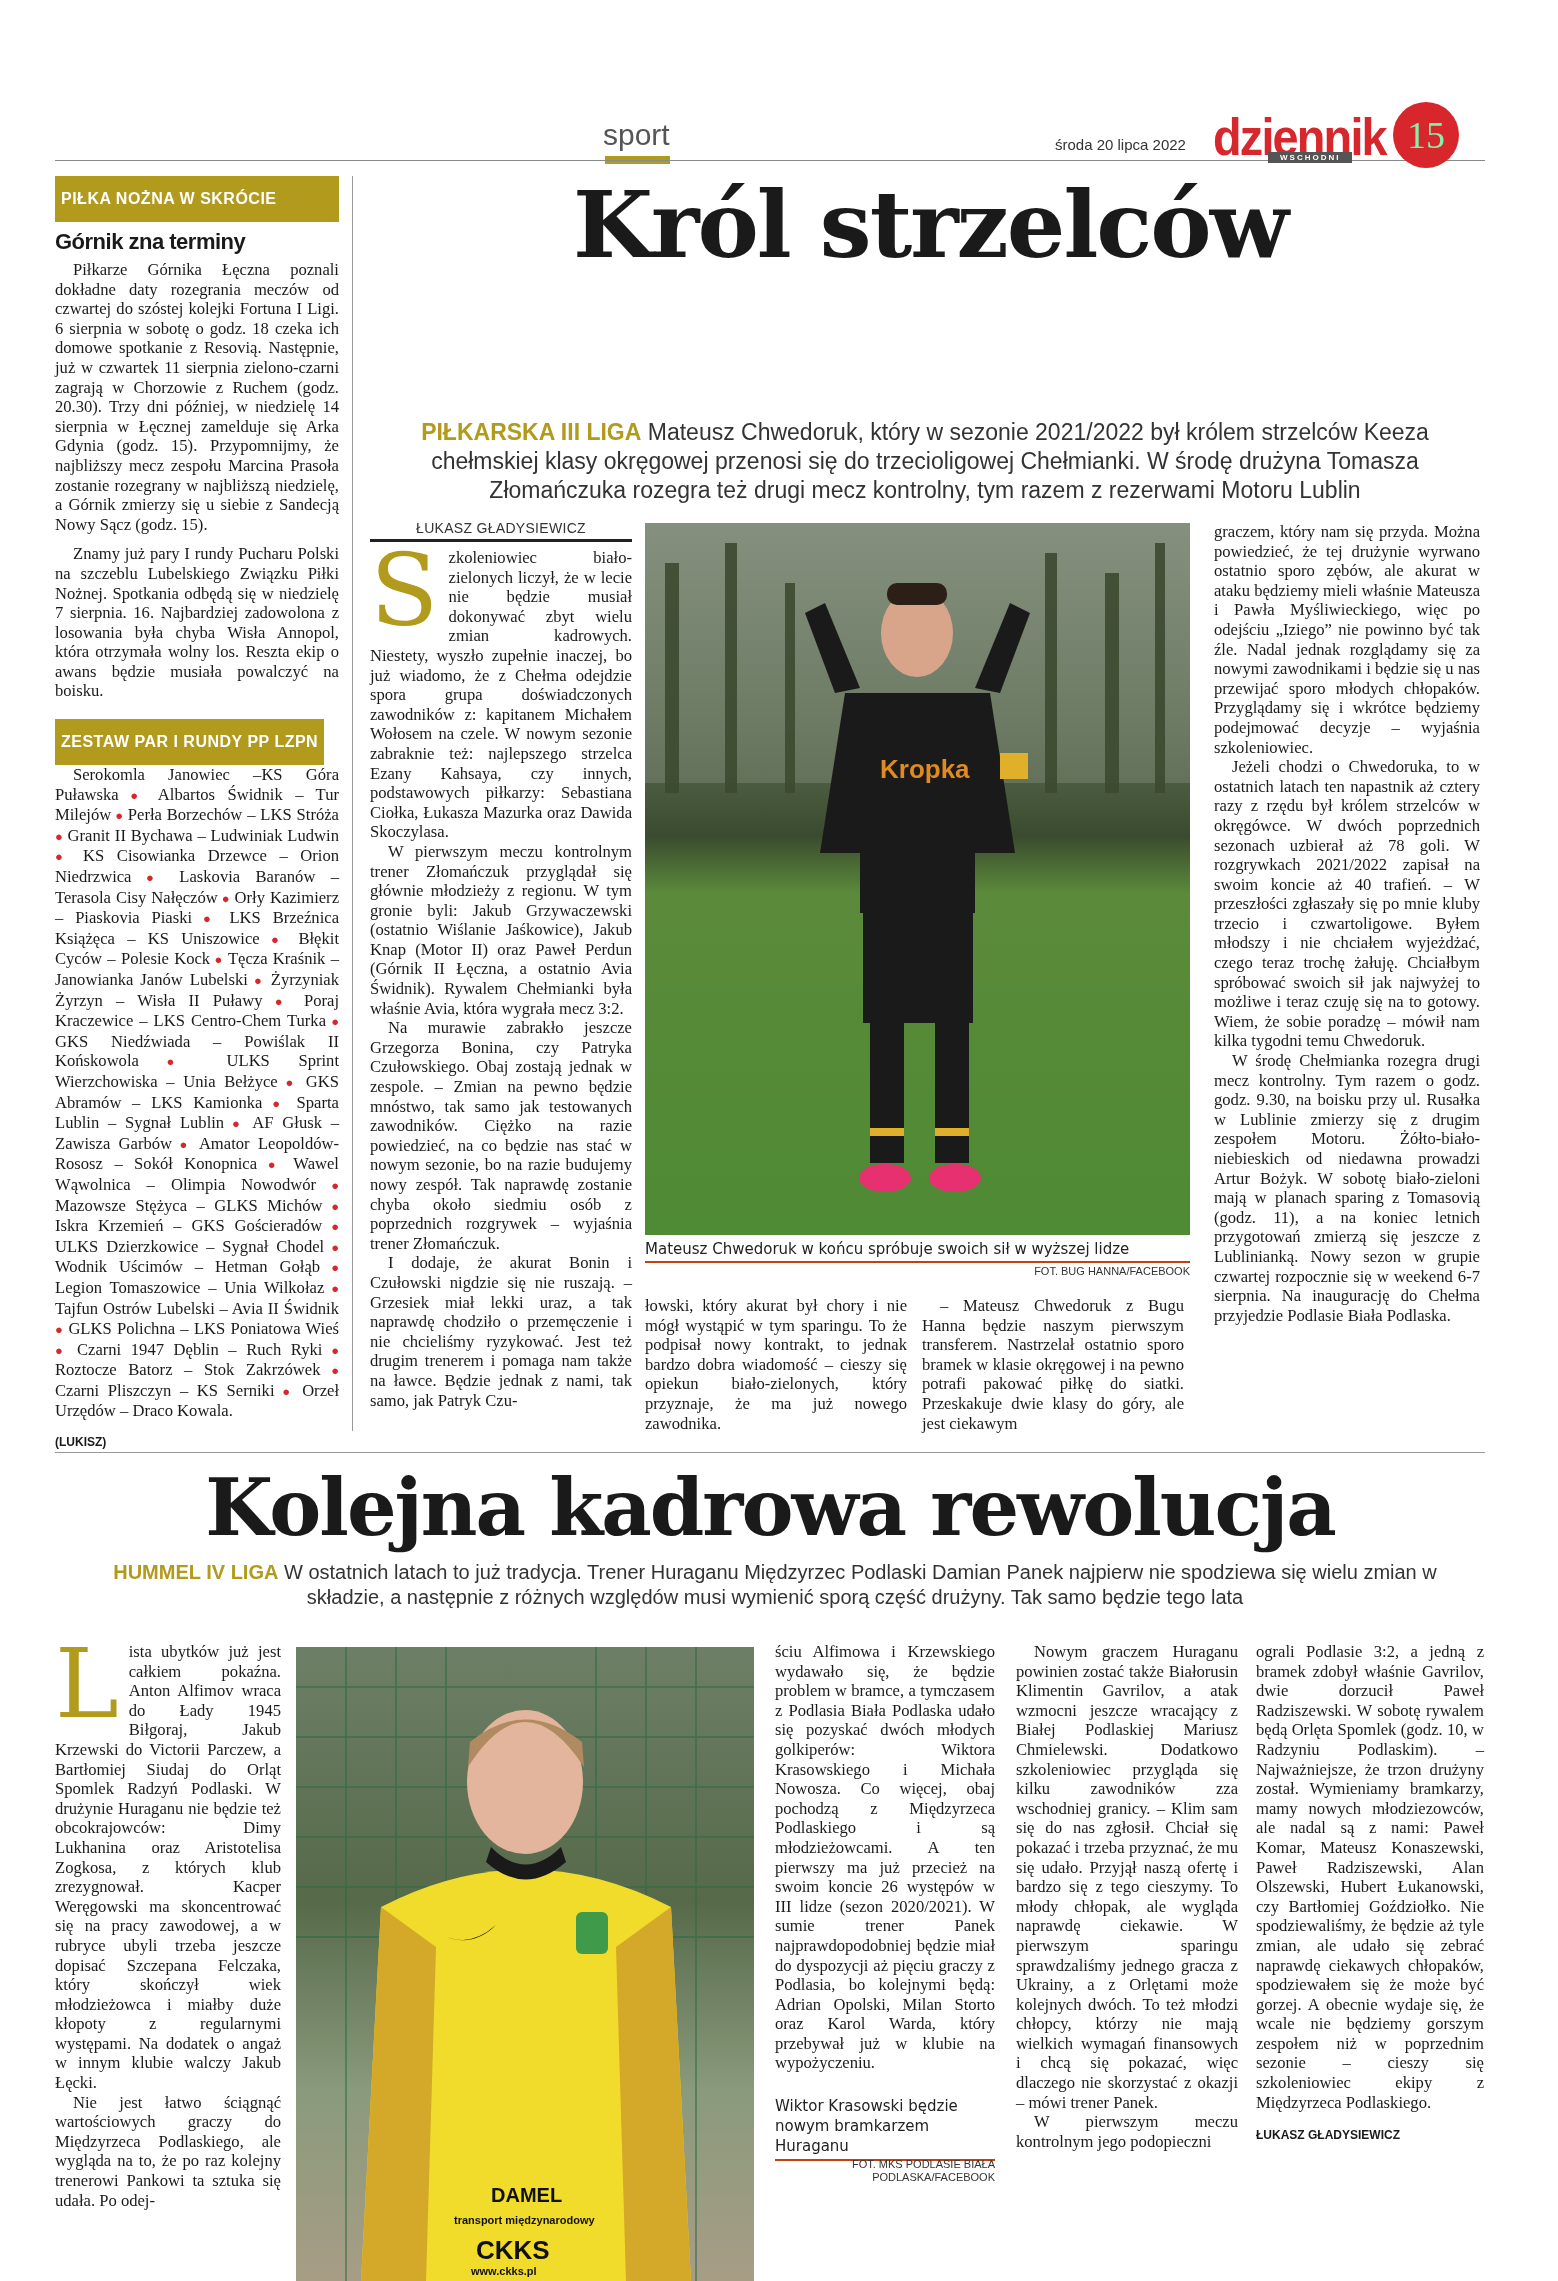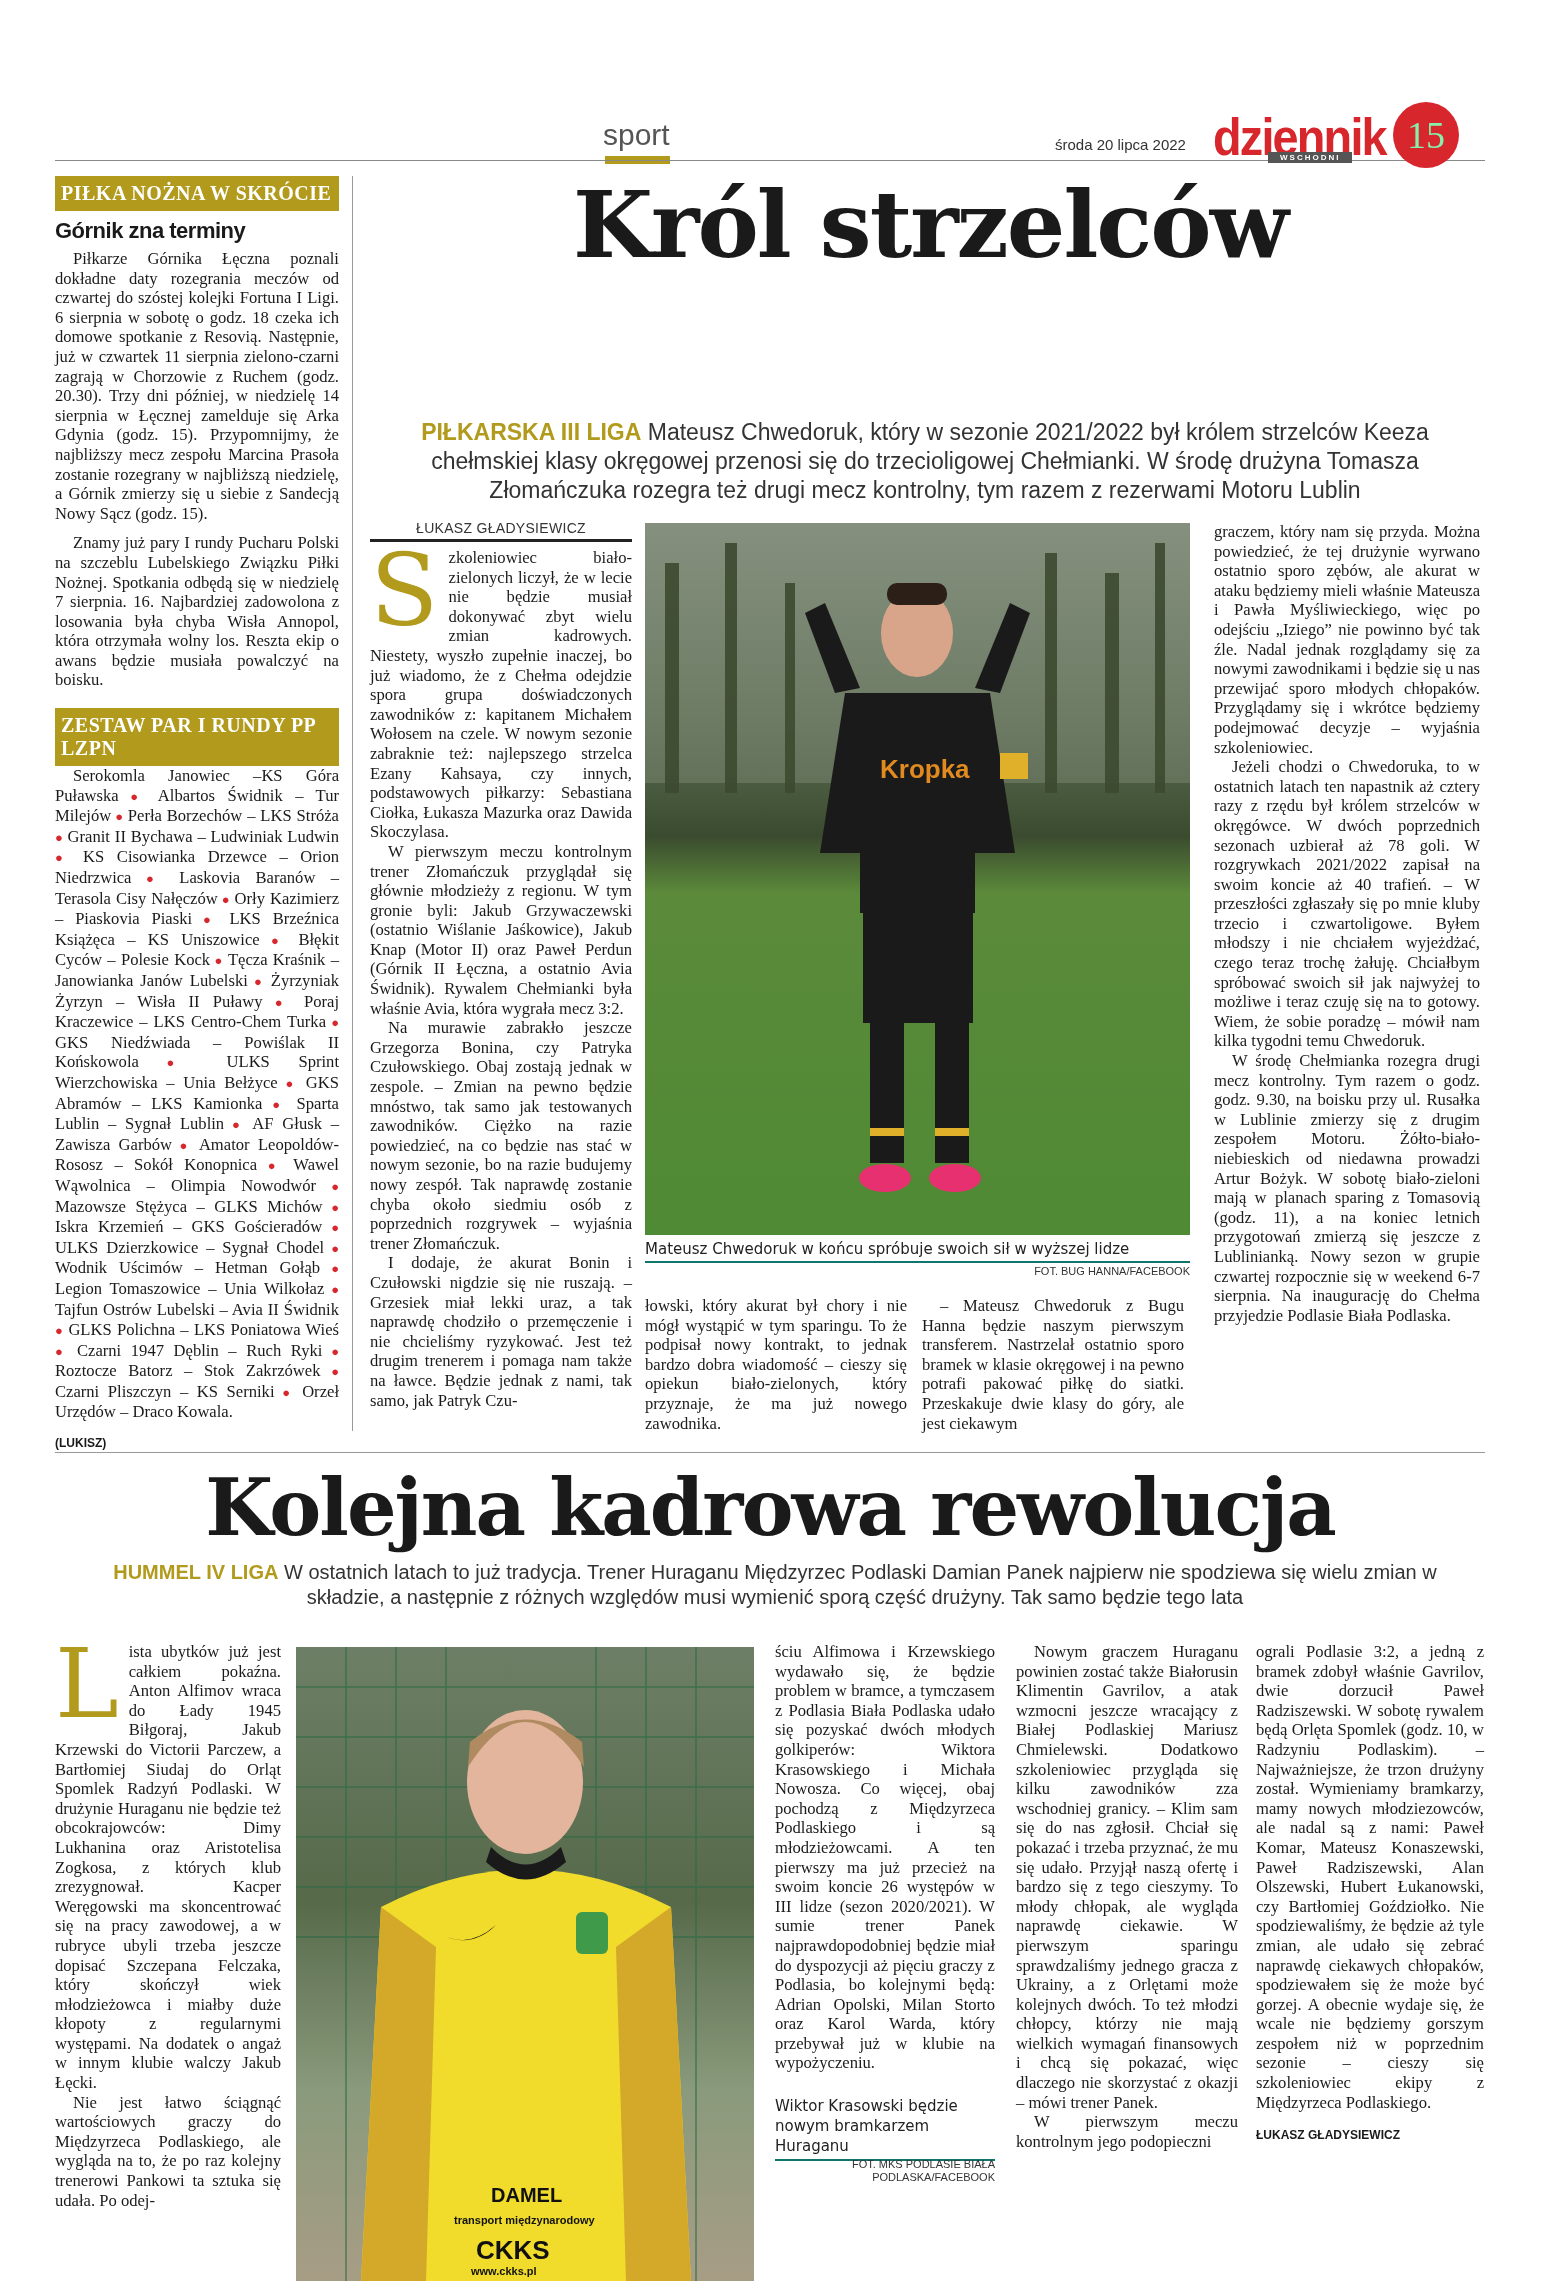--- a/index.html
+++ b/index.html
@@ -11,41 +11,41 @@
   .section-label { position: absolute; left: 603px; top: 118px; font-family: "Liberation Sans", sans-serif; font-size: 30px; color: #555; font-weight: normal; letter-spacing: 0px; }
   .section-bar { position: absolute; left: 605px; top: 156px; width: 65px; height: 8px; background: #b19a1c; }
   .date { position: absolute; left: 1055px; top: 136px; font-family: "Liberation Sans", sans-serif; font-size: 15px; color: #333; }
   .logo { position: absolute; left: 1213px; top: 107px; font-family: "Liberation Sans", sans-serif; font-weight: bold; font-size: 52px; color: #d7262c; letter-spacing: -2px; line-height: 60px; transform: scaleX(0.9); transform-origin: left; }
   .logo-sub { position: absolute; left: 1268px; top: 152px; background: #555; color: #fff; font-family: "Liberation Sans", sans-serif; font-size: 8px; font-weight: bold; padding: 1px 12px; letter-spacing: 2px; }
   .page-num { position: absolute; left: 1393px; top: 102px; width: 66px; height: 66px; border-radius: 50%; background: #d7262c; color: #86efac; font-family: "Liberation Serif", serif; font-size: 38px; text-align: center; line-height: 66px; }
 
   
   .sidebar { position: absolute; left: 55px; top: 176px; width: 284px; }
   .vrule { position: absolute; left: 352px; top: 176px; width: 1px; height: 1255px; background: #999; }
-  .kicker { background: #b19a1c; color: #fff; font-family: Liberation Serif, serif; font-weight: bold; font-size: 20px; padding: 6px 6px; letter-spacing: 0.5px; display: block; }
+  .kicker { background: #b19a1c; color: #fff; font-family: Liberation Sans, sans-serif; font-weight: bold; font-size: 16px; padding: 14px 6px; letter-spacing: 0.5px; display: block; }
   .kicker.inline { display: inline-block; }
   .side-h { font-family: "Liberation Sans", sans-serif; font-weight: bold; font-size: 22px; line-height: 28px; margin: 6px 0 4px; letter-spacing: -0.5px; }
   .body-text { font-family: "Liberation Serif", serif; font-size: 16.6px; line-height: 19.6px; text-align: justify; hyphens: auto; }
   .body-text p { text-indent: 18px; }
   .pair-list .dot { color: #d7262c; font-size: 13px; }
   .sign { font-family: "Liberation Sans", sans-serif; font-weight: bold; font-size: 12px; text-align: left; margin-top: 14px; }
 
   
   .headline { position: absolute; font-family: "DejaVu Serif", serif; font-weight: bold; color: #1a1a1a; text-align: center; letter-spacing: -2px; }
   .lead { position: absolute; font-family: "Liberation Sans", sans-serif; font-size: 23px; line-height: 29px; text-align: center; color: #333; }
   .lead .tag { color: #b19a1c; font-weight: bold; }
 
   
   .col { position: absolute; }
   .byline { font-family: "Liberation Sans", sans-serif; font-size: 14px; text-align: center; color: #333; padding-bottom: 3px; border-bottom: 3px solid #222; margin-bottom: 6px; letter-spacing: 0.3px; }
   .dropcap { float: left; font-family: "DejaVu Serif", serif; color: #b19a1c; font-size: 100px; line-height: 78px; margin: 4px 10px 0 0; }
 
   
   .photo { position: absolute; overflow: hidden; }
-  .caption { position: absolute; font-family: "DejaVu Sans", sans-serif; font-size: 15px; color: #222; border-bottom: 2px solid #0f766e; padding-bottom: 3px; }
+  .caption { position: absolute; font-family: "DejaVu Sans", sans-serif; font-size: 15px; color: #222; border-bottom: 2px solid #c2410c; padding-bottom: 3px; }
   .credit { position: absolute; font-family: "Liberation Sans", sans-serif; font-size: 11px; color: #333; text-align: right; }
 
   .hrule { position: absolute; left: 55px; top: 1452px; width: 1430px; height: 1px; background: #999; }
 </style>
 </head>
 <body>
 
 <div class="section-label">sport</div>
 <div class="section-bar"></div>
 <div class="topline"></div>

